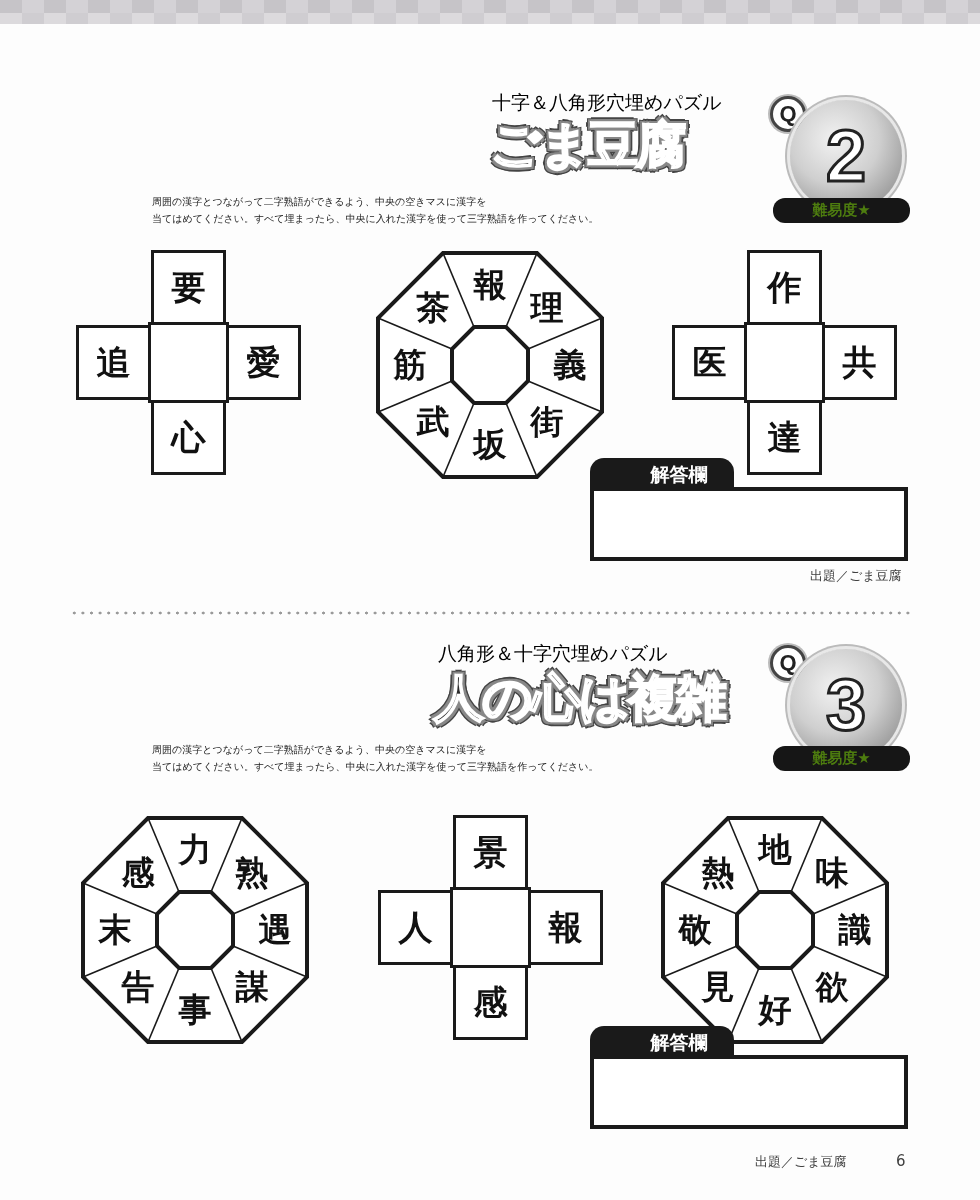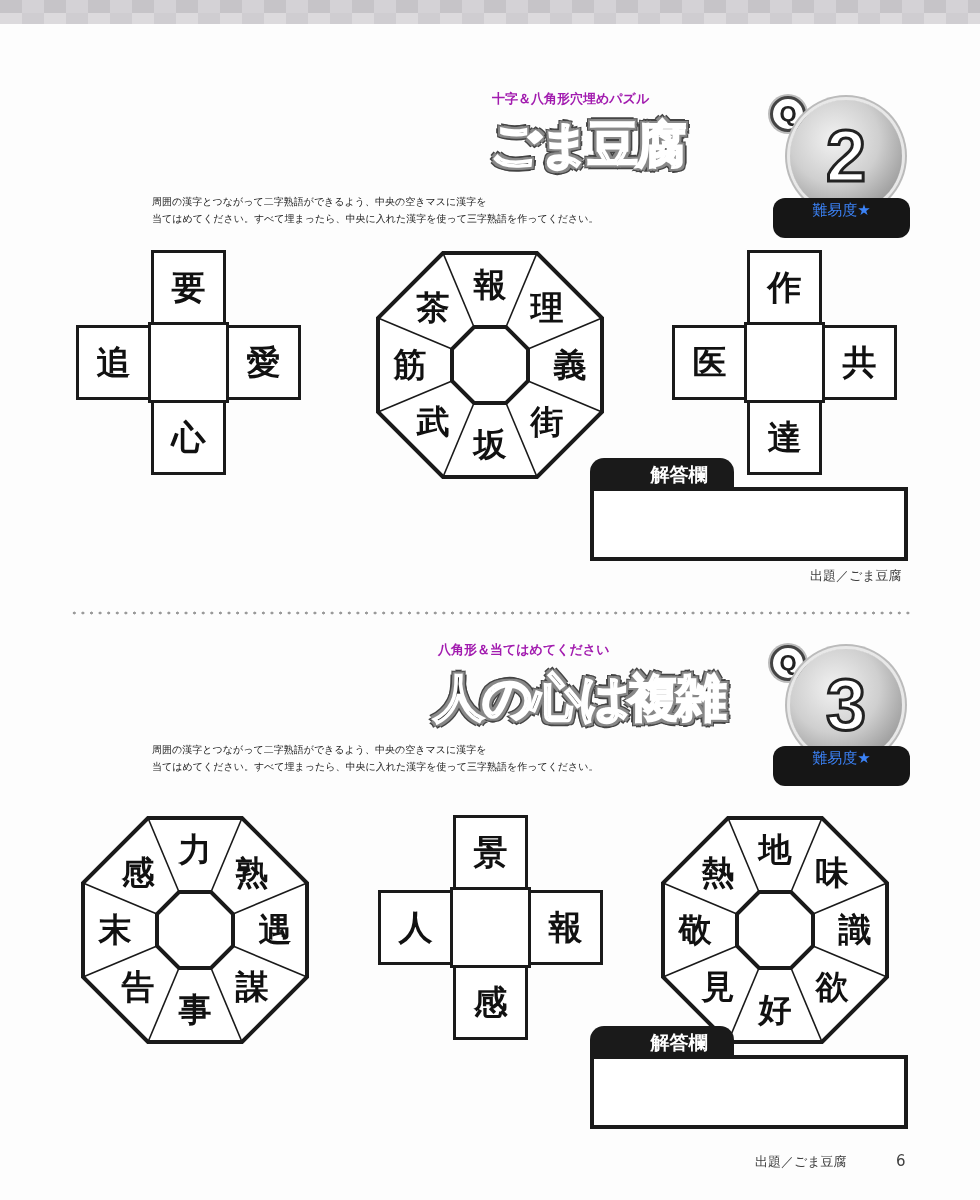--- a/index.html
+++ b/index.html
@@ -11,21 +11,21 @@
   .stripe {
     position:absolute; left:0; top:0; width:980px; height:24px;
     background:
       repeating-linear-gradient(90deg, #c6c4c8 0 22px, #d4d2d6 22px 44px);
   }
   .stripe::after {
     content:""; position:absolute; left:0; top:13px; width:100%; height:11px;
     background: repeating-linear-gradient(90deg, #dcdadd 0 22px, #cfcdd1 22px 44px);
   }
   .abs { position:absolute; }
-  .subtitle { font-weight:bold; font-size:13px; color:#a21caf; white-space:nowrap; }
+  .subtitle { font-weight:normal; font-size:19px; color:#000000; white-space:nowrap; }
   .title {
     font-weight:bold; font-size:50px; line-height:60px; white-space:nowrap; color:#2a2a2a;
     letter-spacing:-2px;
     -webkit-text-stroke: 2px #fff;
     text-shadow:
       0 0 0 #555, 3px 0 0 #888, -3px 0 0 #888, 0 3px 0 #888, 0 -3px 0 #888,
       3px 3px 0 #888, -3px -3px 0 #888, 3px -3px 0 #888, -3px 3px 0 #888,
       5px 0 0 #444, -5px 0 0 #444, 0 5px 0 #444, 0 -5px 0 #444,
       4px 4px 0 #444, -4px -4px 0 #444, 4px -4px 0 #444, -4px 4px 0 #444;
   }
@@ -39,22 +39,22 @@
   .medal .num {
     font-family:"Liberation Sans", sans-serif; font-weight:bold; font-size:72px; line-height:72px;
     color:#fff; -webkit-text-stroke: 3px #222;
   }
   .qmark {
     width:30px; height:30px; border-radius:50%; background:#fff;
     border:3px solid #444; box-shadow:0 0 0 2px #bbb;
     font-family:"Liberation Sans", sans-serif; font-weight:bold; font-size:22px; line-height:30px; text-align:center; color:#222;
   }
   .badge {
-    background:#161616; color:#3b82f6; border-radius:12px; font-weight:normal; font-size:15px;
-    text-align:center; line-height:25px; height:40px;
+    background:#161616; color:#4d7c0f; border-radius:12px; font-weight:bold; font-size:15px;
+    text-align:center; line-height:25px; height:25px;
   }
   .cross { position:absolute; width:225px; height:225px; }
   .cell {
     position:absolute; width:75px; height:75px; box-sizing:border-box; border:3px solid #1a1a1a; background:#fff;
     display:flex; align-items:center; justify-content:center;
     font-weight:bold; font-size:34px; color:#111;
   }
   .cell.c-top { left:75px; top:0; }
   .cell.c-left { left:0; top:75px; }
   .cell.c-center { left:72px; top:72px; width:81px; height:81px; }
@@ -144,21 +144,21 @@
   </div>
 
   <div class="answer-tab" style="left:590px; top:458px;">解答欄</div>
   <div class="answer-box" style="left:590px; top:487px; width:318px; height:74px;"></div>
   <div class="abs credit" style="left:810px; top:567px;">出題／ごま豆腐</div>
 </section>
 
 <div class="sep"></div>
 
 <section>
-  <div class="abs subtitle" style="left:438px; top:641px;">八角形＆当てはめてください</div>
+  <div class="abs subtitle" style="left:438px; top:641px;">八角形＆十字穴埋めパズル</div>
   <div class="abs title" style="left:434px; top:668px;">人の心は複雑</div>
 
   <div class="abs qmark" style="left:770px; top:645px;">Q</div>
   <div class="abs medal" style="left:790px; top:649px;">
     <span class="num">3</span>
   </div>
   <div class="abs badge" style="left:773px; top:746px; width:137px;">難易度★</div>
 
   <div class="abs instr" style="left:152px; top:741px;">
     <div>周囲の漢字とつながって二字熟語ができるよう、中央の空きマスに漢字を</div>

